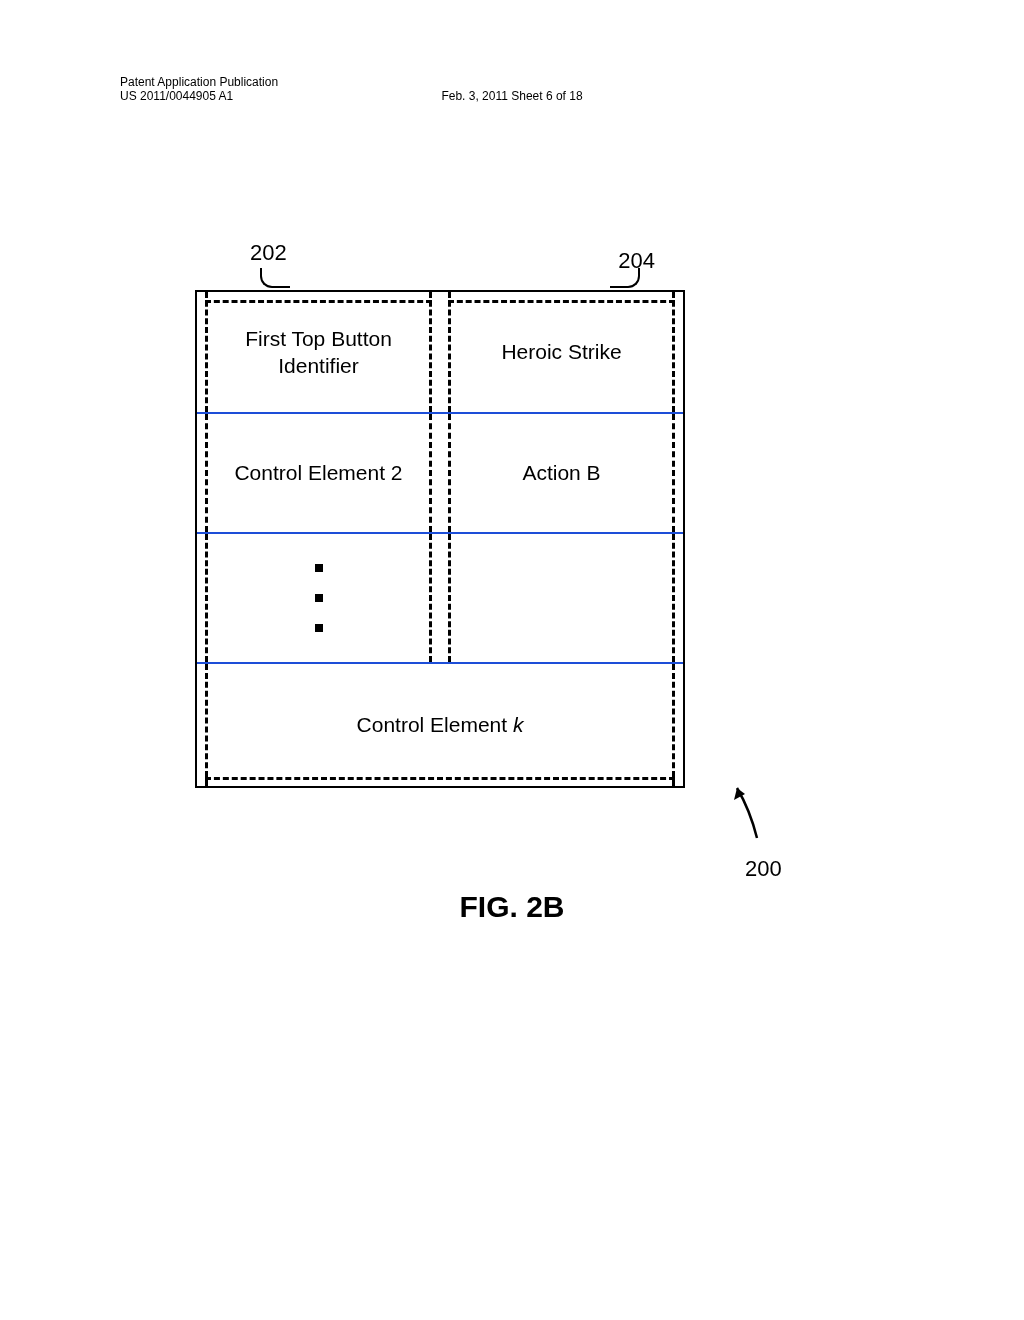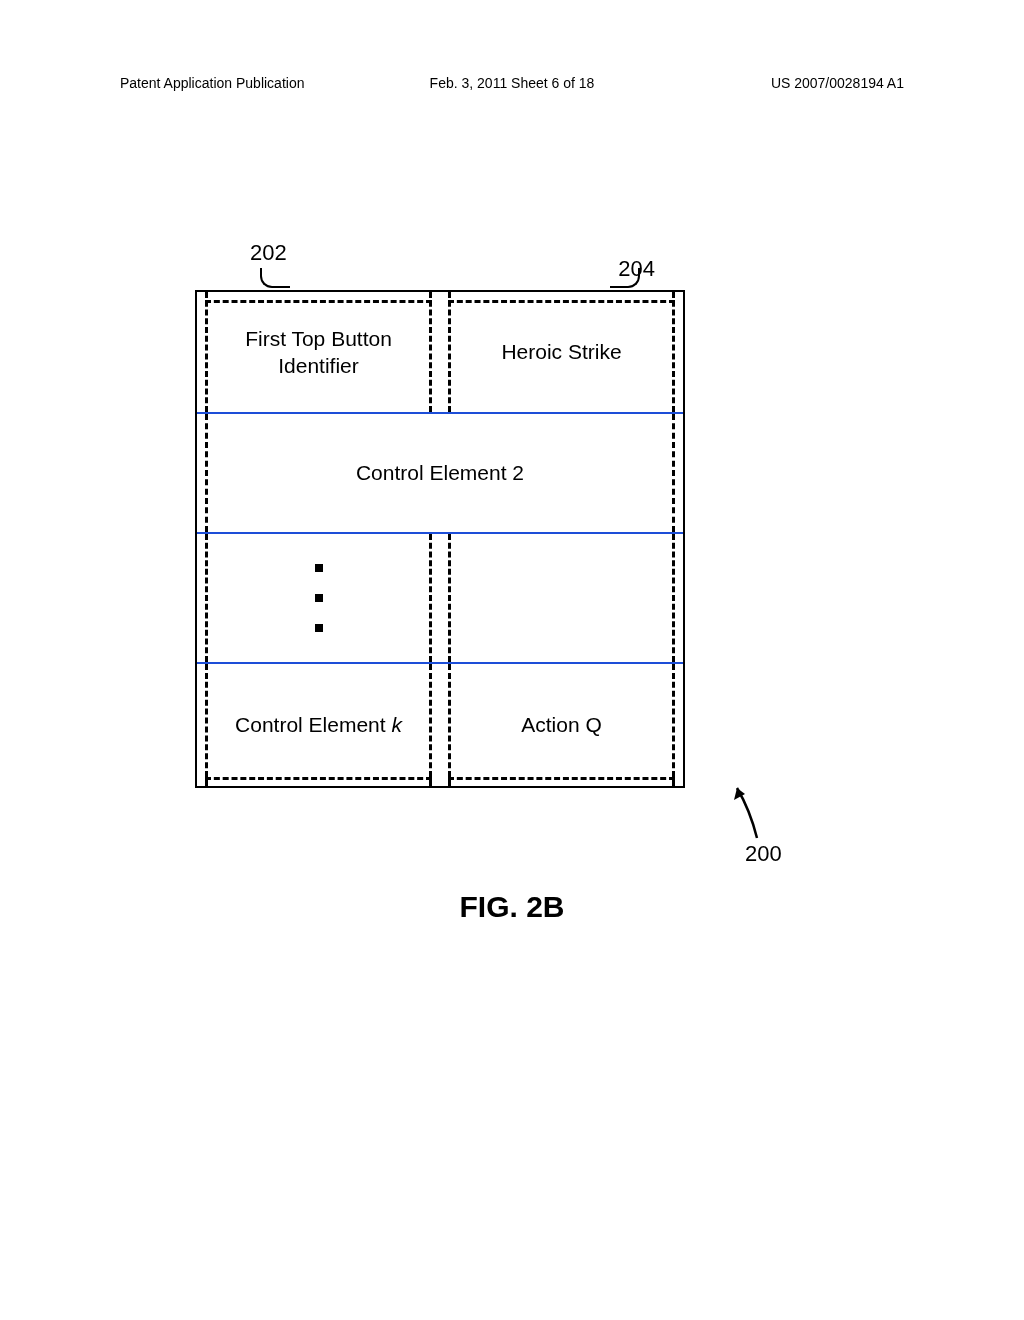--- a/index.html
+++ b/index.html
@@ -13,23 +13,24 @@
       width: 1024px;
       height: 1320px;
       position: relative;
     }
     .header {
       position: absolute;
       top: 75px;
       left: 0;
       right: 0;
       display: flex;
-      justify-content: space-between;
+      justify-content: flex-end;
       padding: 0 120px;
-      font-size: 14px;
+      font-size: 12px;
+      flex-direction: column;
     }
     .header-left {
       font-weight: normal;
     }
     .header-center {
       position: absolute;
       left: 50%;
       transform: translateX(-50%);
     }
     .header-right {
@@ -47,21 +48,21 @@
     }
     .label-left {
       position: absolute;
       left: 55px;
       top: 0;
       font-size: 22px;
     }
     .label-right {
       position: absolute;
       right: 30px;
-      top: 16px;
+      top: 8px;
       font-size: 22px;
       text-align: center;
     }
     .hook-left {
       position: absolute;
       left: 65px;
       top: 28px;
       width: 30px;
       height: 20px;
       border-left: 2px solid #000;
@@ -177,40 +178,40 @@
       position: absolute;
       top: 780px;
       left: 725px;
     }
     .arrow-svg {
       width: 60px;
       height: 80px;
     }
     .arrow-num {
       position: absolute;
-      top: 61px;
+      top: 76px;
       left: 20px;
       font-size: 22px;
     }
     .figure-label {
       position: absolute;
       top: 890px;
       left: 50%;
       transform: translateX(-50%);
       font-size: 30px;
       font-weight: bold;
     }
   </style>
 </head>
 <body>
 
 <div class="header">
   <span class="header-left">Patent Application Publication</span>
   <span class="header-center">Feb. 3, 2011  Sheet 6 of 18</span>
-  <span class="header-right">US 2007/0028194 A1</span>
+  <span class="header-right">US 2011/0044905 A1</span>
 </div>
 
 <div class="diagram-container">
   <div class="labels">
     <span class="label-left">202</span>
     <div class="hook-left"></div>
     <span class="label-right">204</span>
     <div class="hook-right"></div>
   </div>
   <div class="table">
@@ -225,20 +226,25 @@
           <div class="dashed-right"></div>
         <div class="cell-text">Heroic Strike</div>
       </div>
     </div>
     <div class="row">
       <div class="cell cell-left">
         <div class="dashed-left"></div>
           <div class="dashed-right"></div>
         <div class="cell-text">Control Element 2</div>
       </div>
+      <div class="cell cell-right">
+        <div class="dashed-left"></div>
+          <div class="dashed-right"></div>
+        <div class="cell-text">Action B</div>
+      </div>
     </div>
     <div class="row">
       <div class="cell cell-left">
         <div class="dashed-left"></div>
           <div class="dashed-right"></div>
         <div class="dots">
           <div class="dot"></div>
             <div class="dot"></div>
             <div class="dot"></div>
         </div>
@@ -249,25 +255,20 @@
         <div class="cell-text"></div>
       </div>
     </div>
     <div class="row">
       <div class="cell cell-left">
         <div class="dashed-left"></div>
           <div class="dashed-right"></div>
         <div class="cell-text">
           <span>Control Element </span><span class="italic-k">k</span>
         </div>
-      </div>
-      <div class="cell cell-right">
-        <div class="dashed-left"></div>
-          <div class="dashed-right"></div>
-        <div class="cell-text">Action Q</div>
       </div>
     </div>
   </div>
 </div>
 
 <div class="arrow-label">
   <svg class="arrow-svg" viewBox="0 0 60 80">
     <path d="M 12 8 Q 25 30 32 58" stroke="#000" stroke-width="2.5" fill="none"></path>
     <path d="M 12 8 L 9 20 L 20 14 Z" fill="#000"></path>
   </svg>

